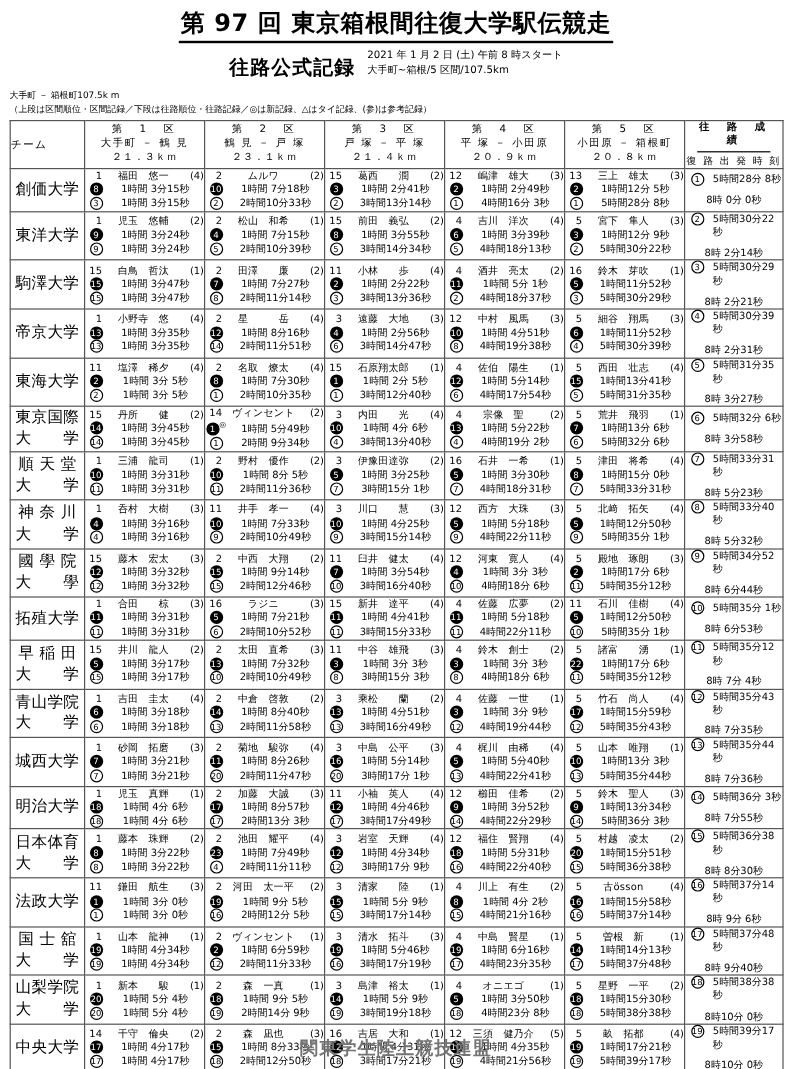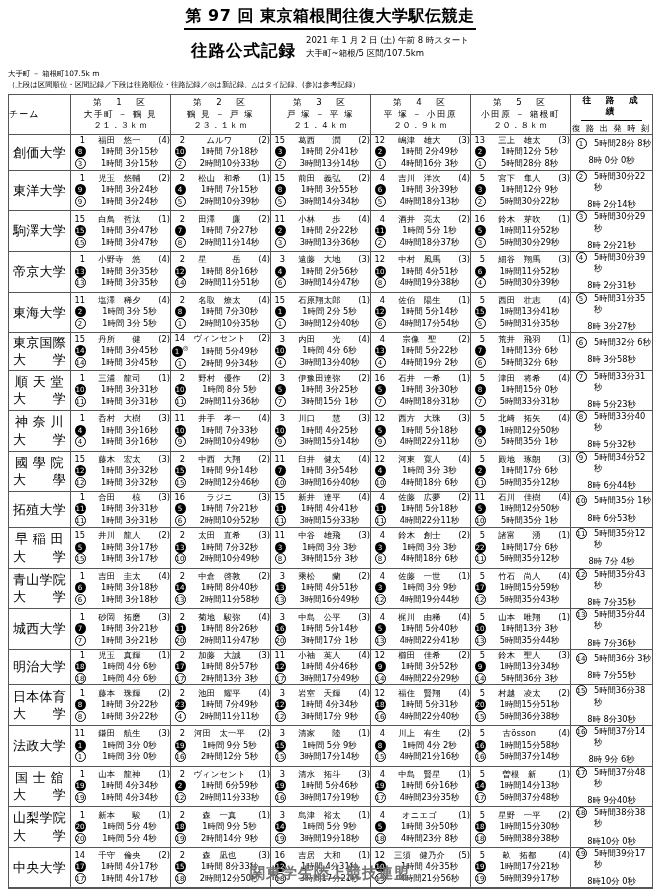--- a/index.html
+++ b/index.html
@@ -6,21 +6,21 @@
   body{
     width:660px;height:891px;
     font-family:"DejaVu Sans","Liberation Sans",sans-serif;
     color:#000;-webkit-font-smoothing:none;
   }
   .page{width:660px;height:891px;position:relative;box-sizing:border-box;padding:0 8px;}
 
   
   .hdr{padding-top:6px;}
   .title-main{
-    text-align:right;font-size:16px;font-weight:bold;letter-spacing:.5px;
+    text-align:right;font-size:20px;font-weight:bold;letter-spacing:.5px;
     border-bottom:2px solid #000;display:inline-block;padding:0 2px 1px 2px;
   }
   .title-row1{text-align:center;}
   .title-row2{display:flex;align-items:flex-end;justify-content:center;margin-top:4px;gap:10px;}
   .title-sub{font-size:16.5px;font-weight:bold;letter-spacing:1px;text-align:right;}
   .title-meta{font-size:8.5px;line-height:1.55;padding-bottom:2px;font-weight:normal;}
   .title-meta div{white-space:nowrap;}
 
   .notes{margin-top:7px;font-size:7.4px;line-height:1.45;}
   .notes div{white-space:nowrap;}

